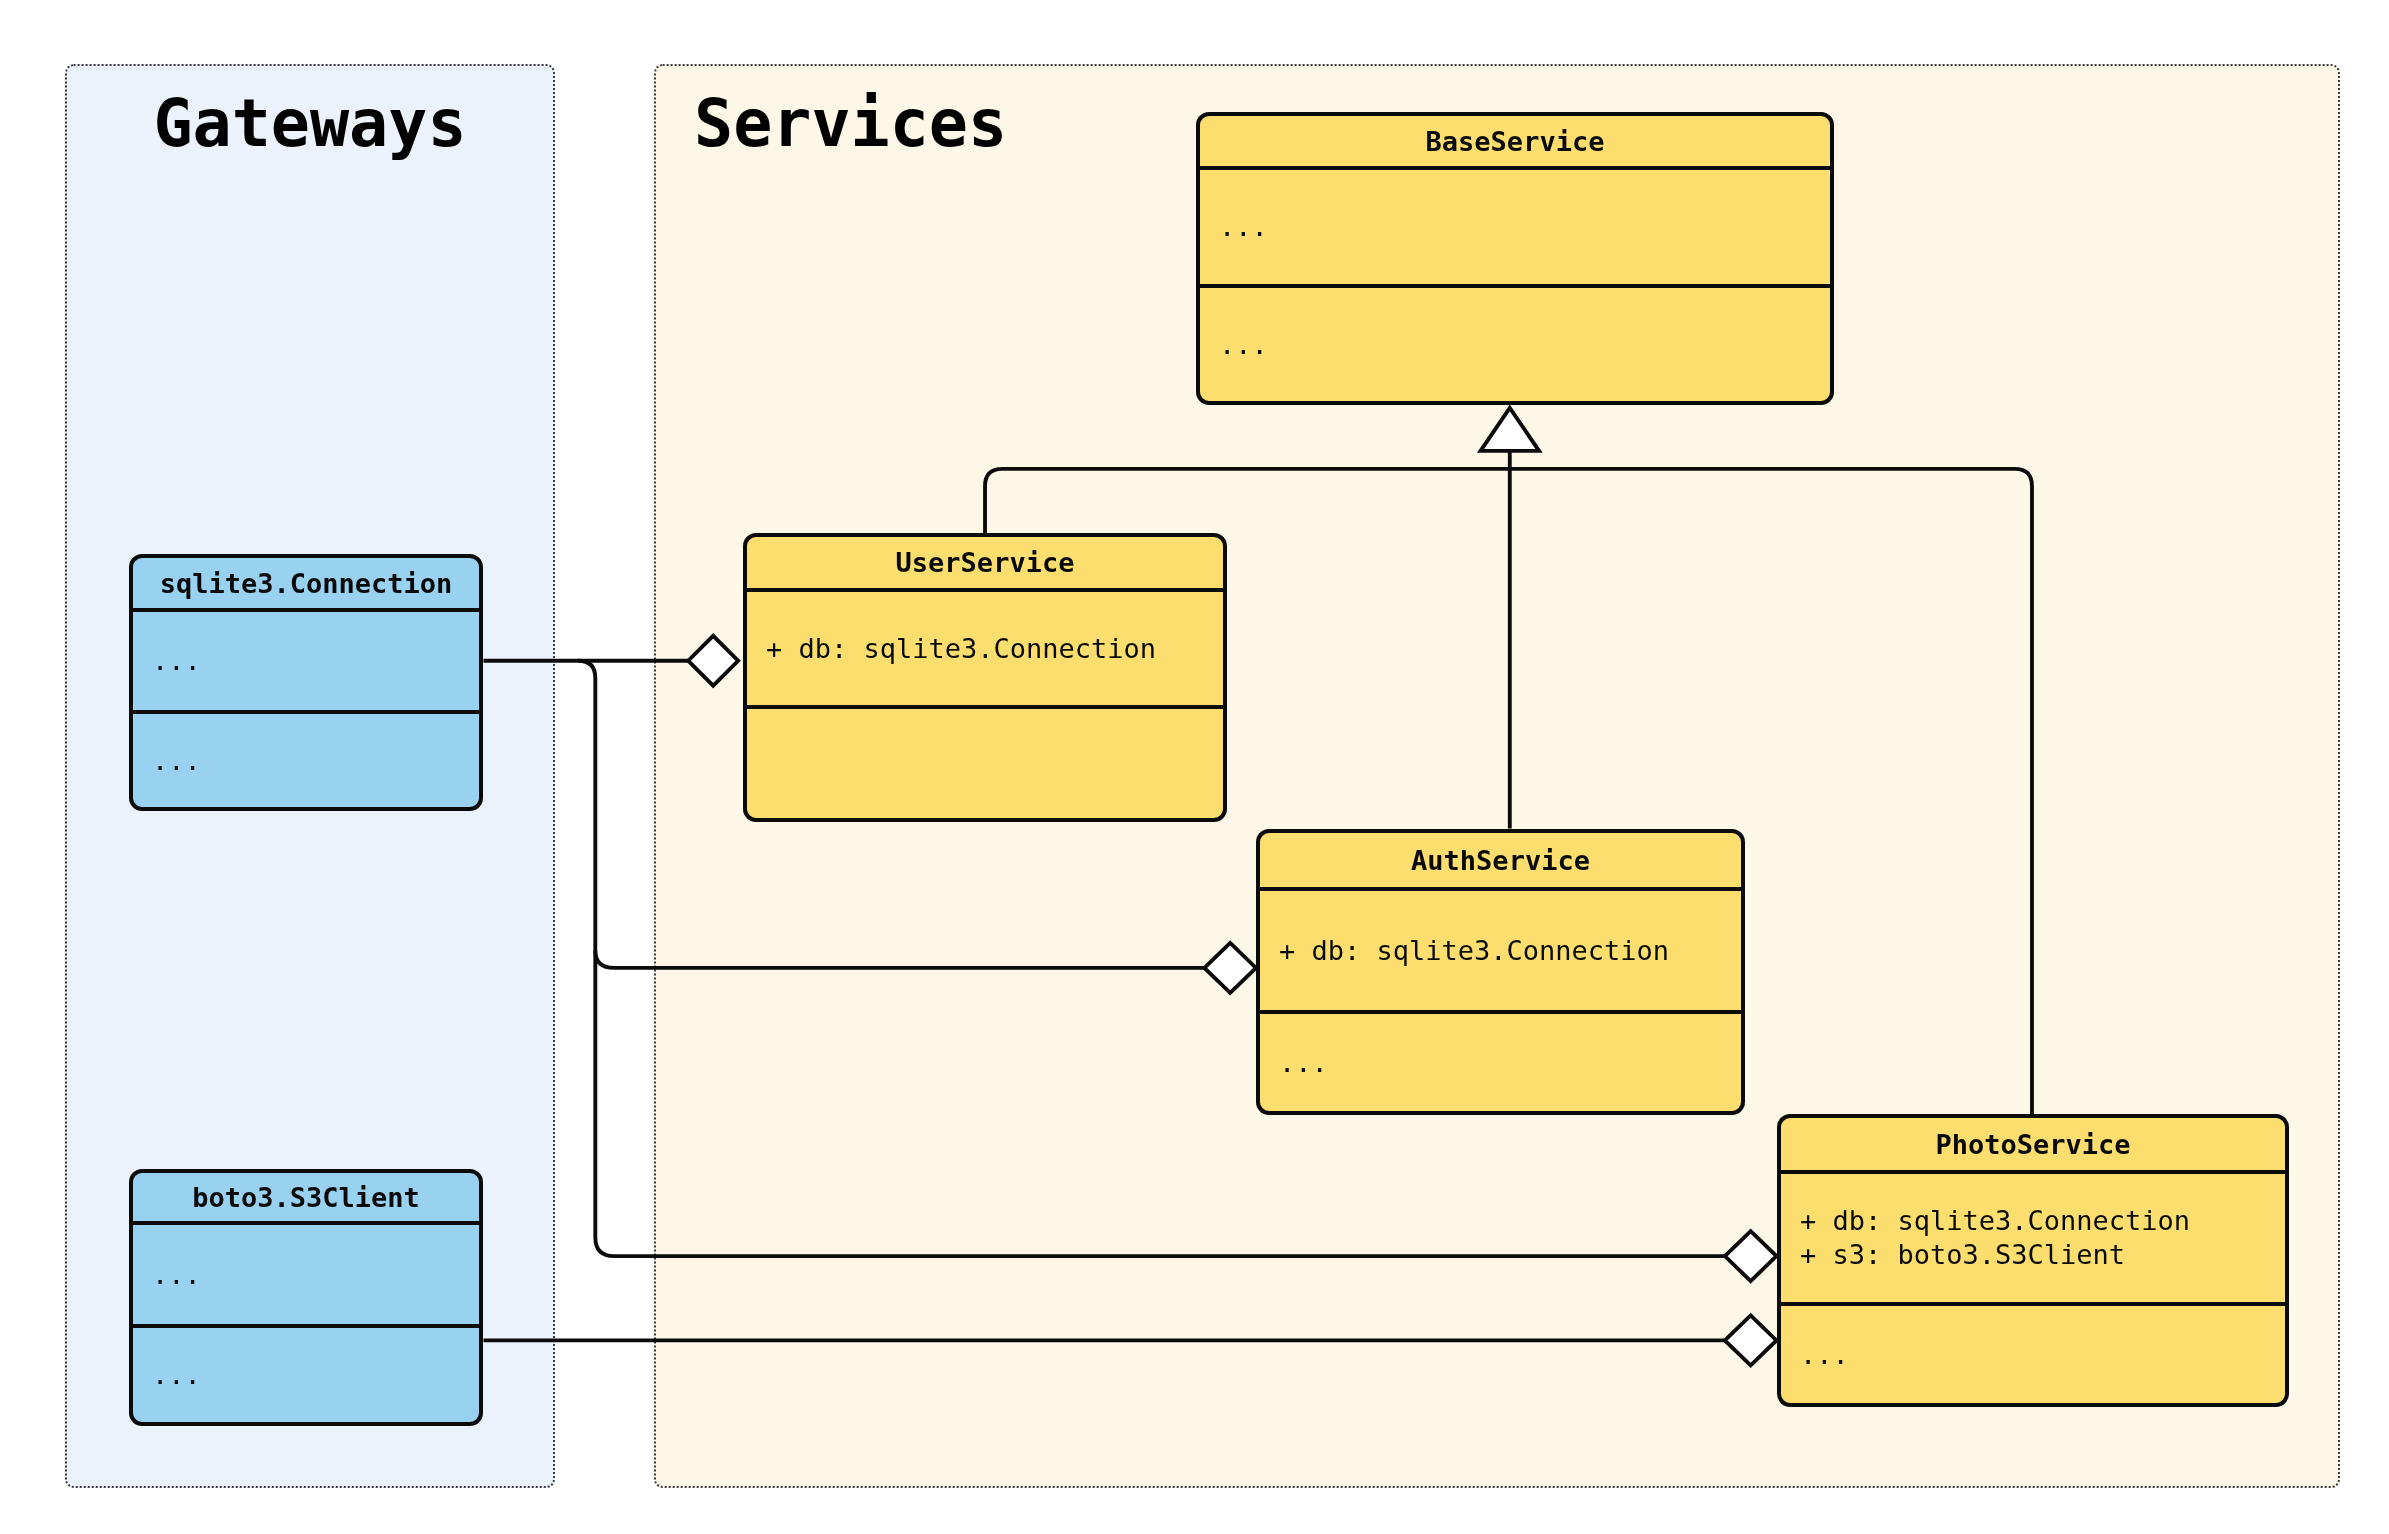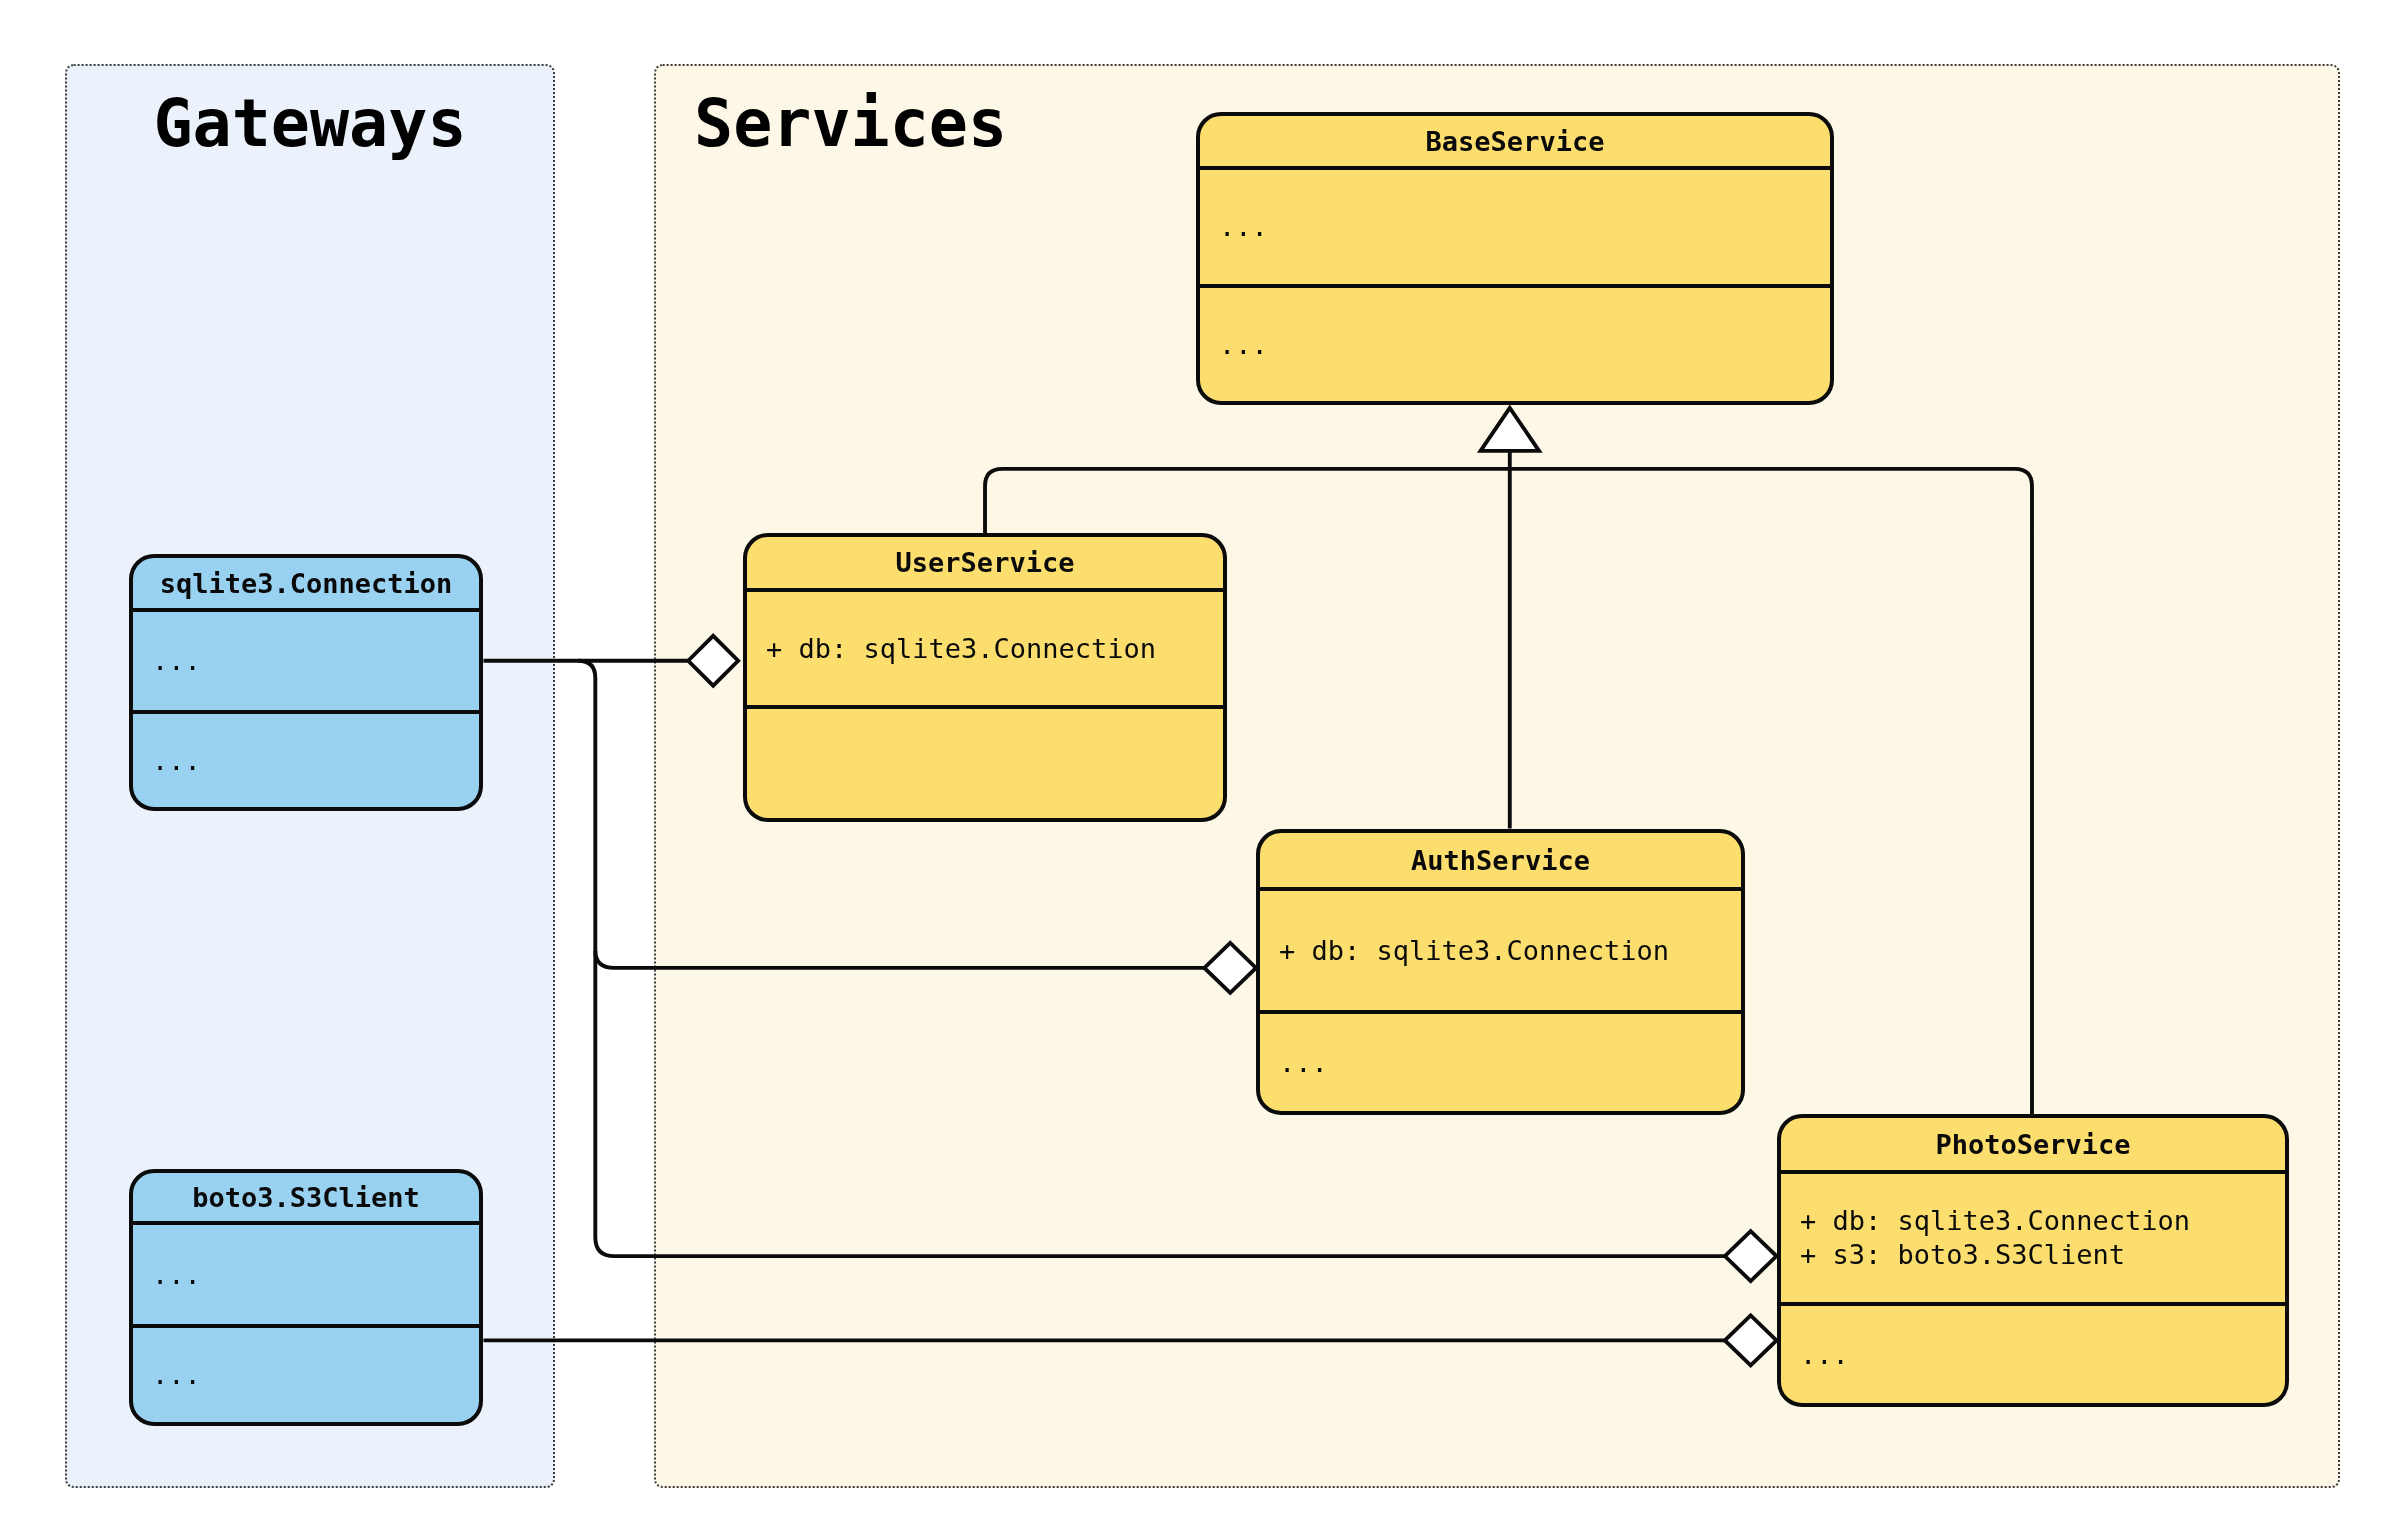--- a/index.html
+++ b/index.html
@@ -23,21 +23,21 @@
   .container-title{position:absolute;top:20.7px;font-size:65px;font-weight:bold;color:#000;
     line-height:1.15;white-space:nowrap;}
   .container.gateways .container-title{left:0;right:0;text-align:center;}
   .container.services .container-title{left:38px;text-align:center;}
 
   svg.edges{position:absolute;left:0;top:0;z-index:2;}
   svg.edges path{stroke:var(--stroke);stroke-width:4.5;fill:none;}
   svg.edges path.marker{fill:var(--marker-fill);stroke-linejoin:miter;}
 
   .cls{position:absolute;z-index:3;display:flex;flex-direction:column;
-    border:4.3px solid var(--stroke);border-radius:25px;overflow:hidden;
+    border:4.3px solid var(--stroke);border-radius:13px;overflow:hidden;
     color:#0A0A0A;font-size:27px;}
   .cls.yellow{background:var(--service-fill);}
   .cls.blue{background:var(--gateway-fill);margin-top:22px;}
   .cls-title{flex:0 0 auto;display:flex;align-items:center;justify-content:center;
     font-weight:bold;border-bottom:4.3px solid var(--stroke);}
   .cls-attrs{flex:0 0 auto;display:flex;flex-direction:column;justify-content:center;
     padding-left:19px;border-bottom:4.3px solid var(--stroke);line-height:34px;}
   .cls-methods{flex:1 1 auto;display:flex;flex-direction:column;justify-content:center;
     padding-left:19px;line-height:34px;}
   .code-line{white-space:pre;}

